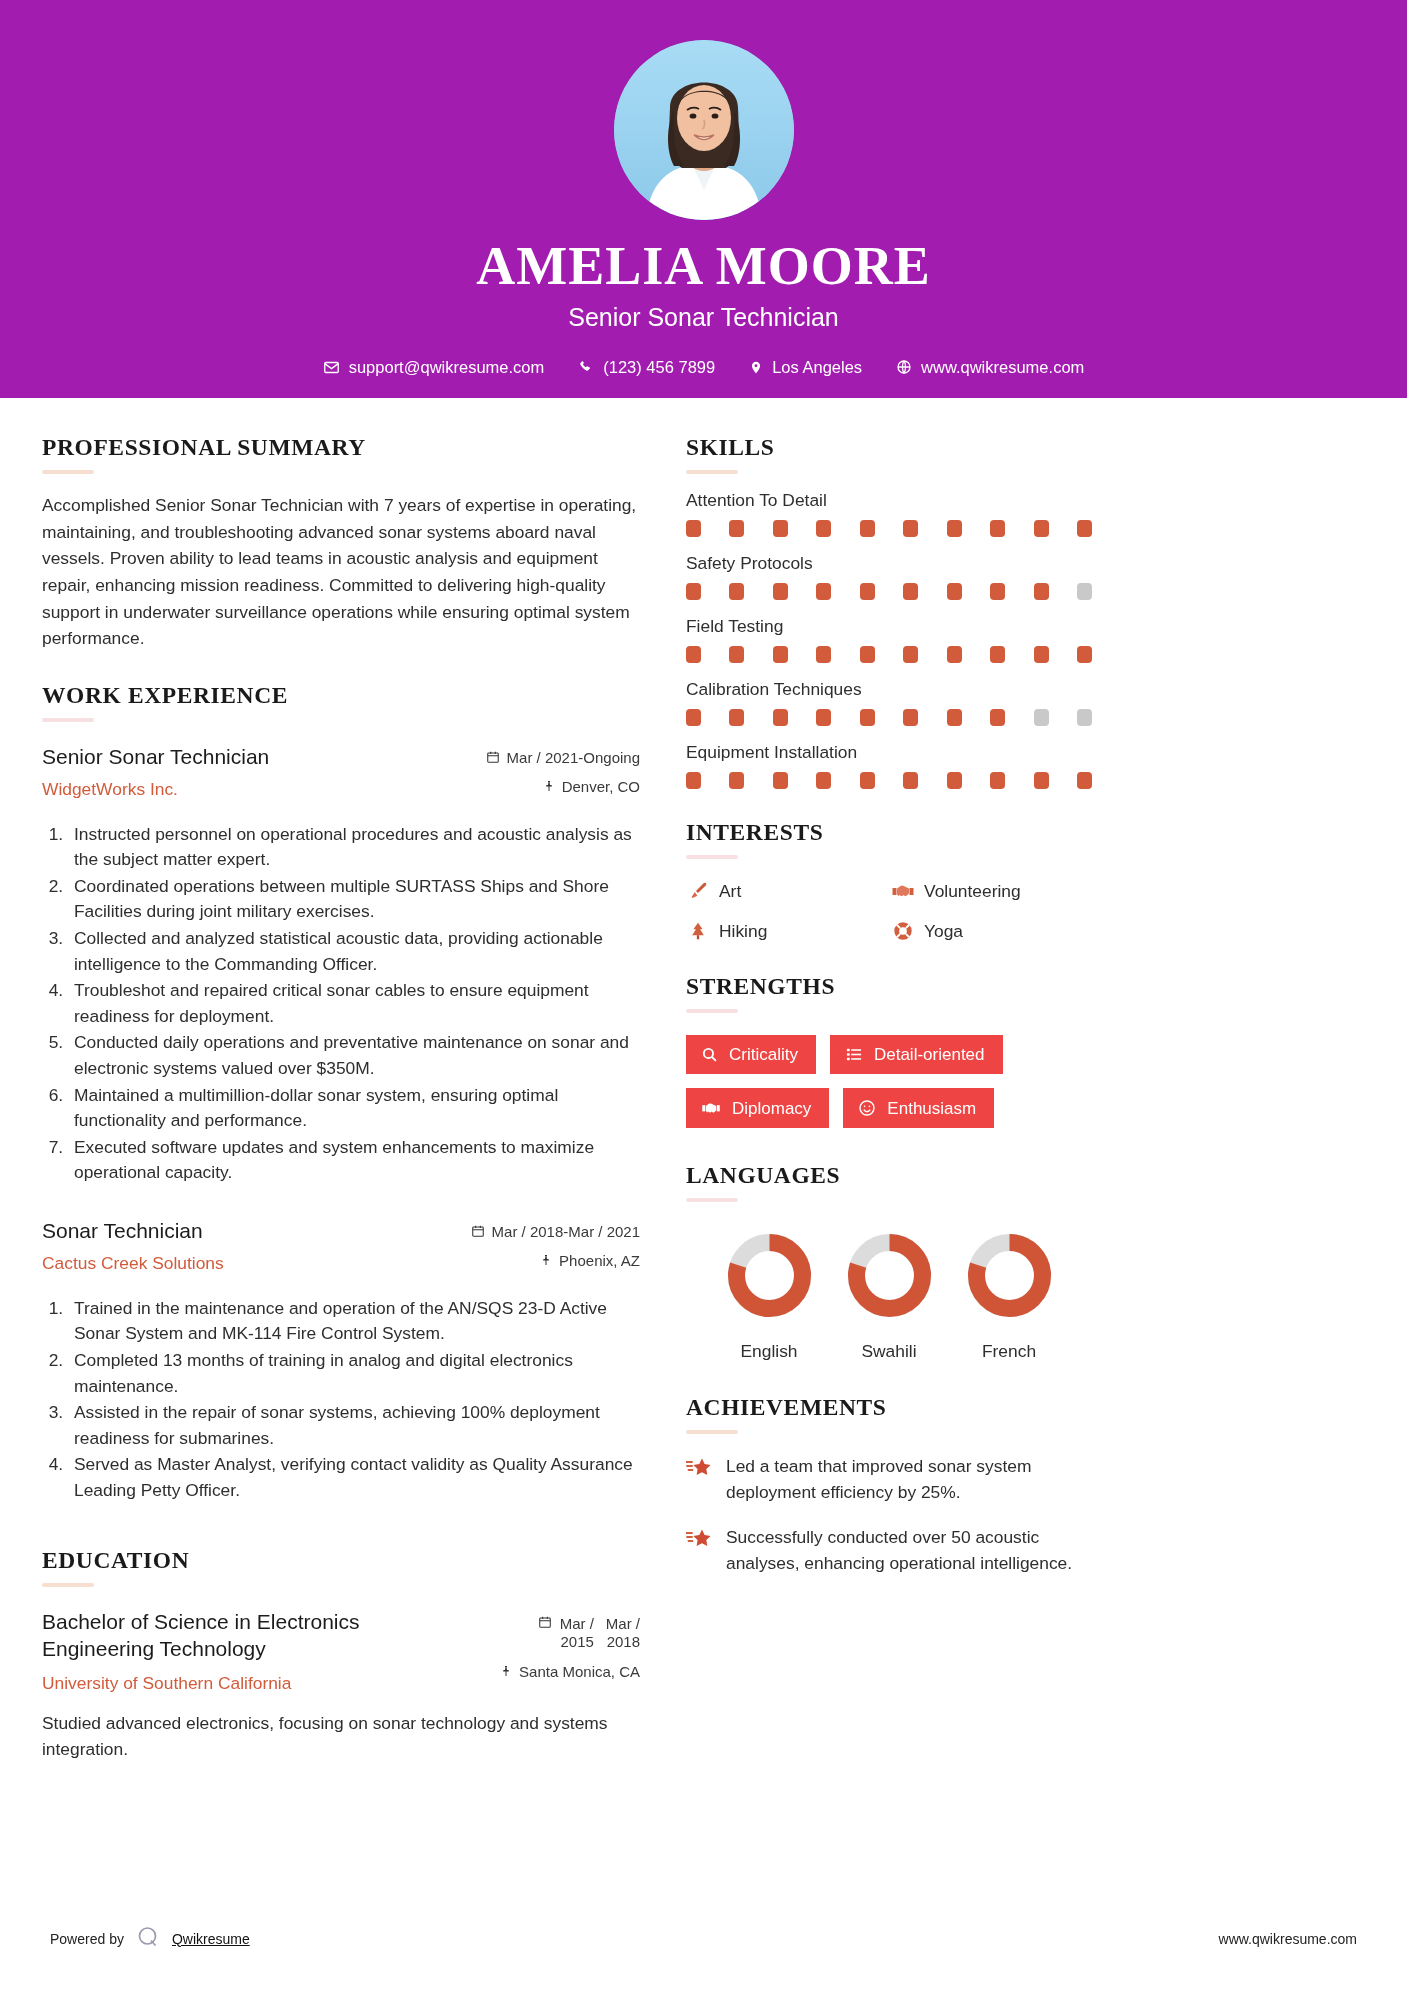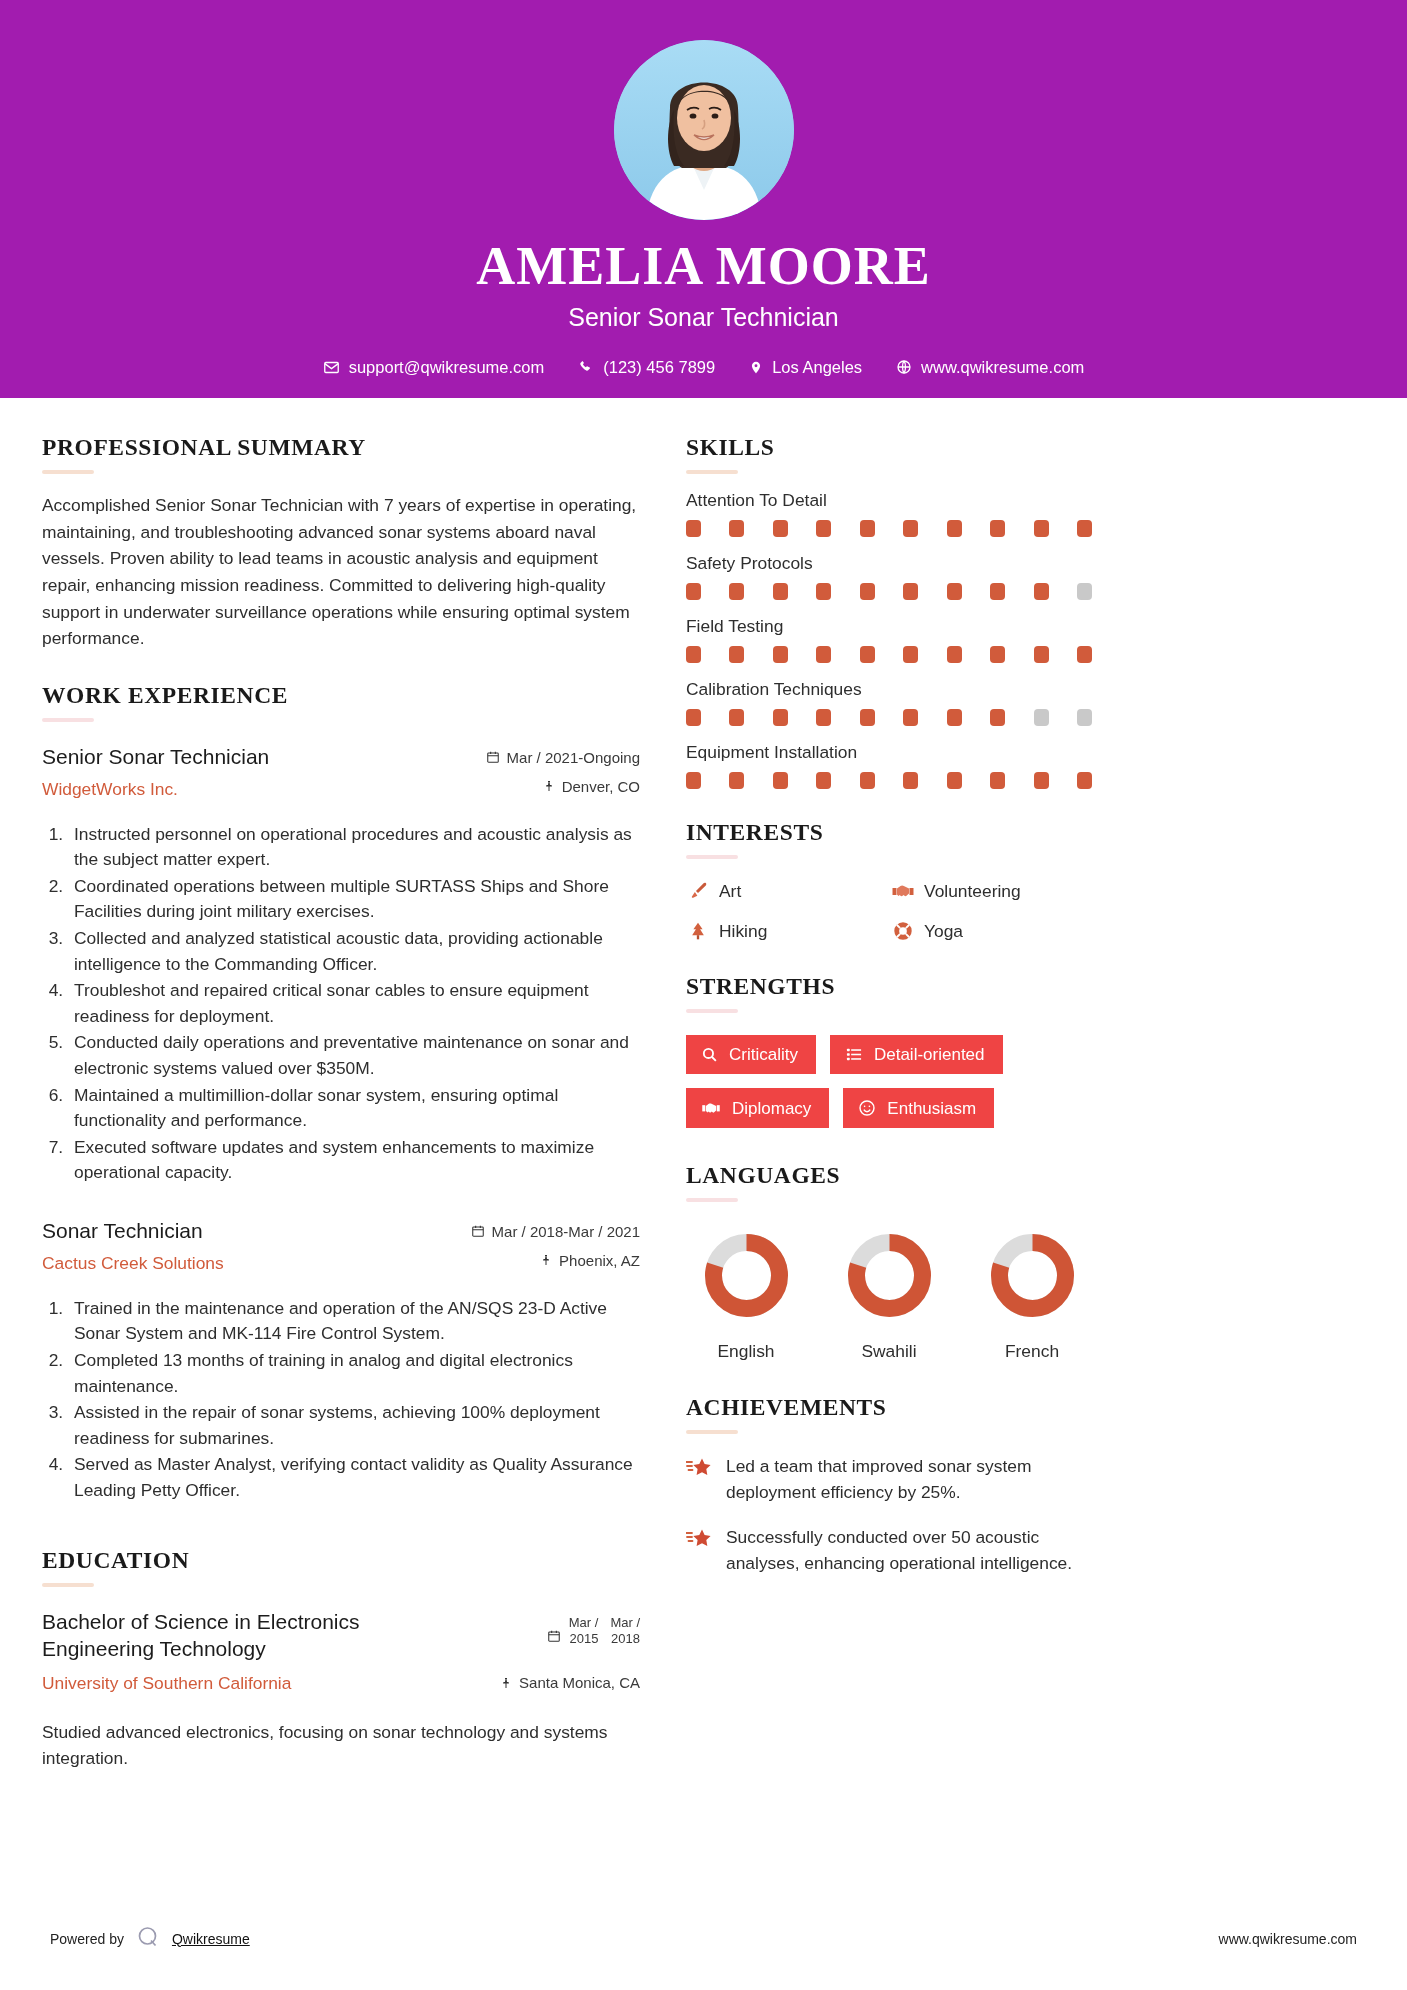--- a/index.html
+++ b/index.html
@@ -161,26 +161,26 @@
     max-width: 400px;
   }
   .edu-school {
     font-size: 17.4px;
     color: #D15B3B;
     margin-top: 10px;
   }
   .edu-meta { text-align:right; padding-top: 6px; }
   .edu-dates {
     display:flex;
-    align-items:flex-end;
+    align-items:flex-start;
     justify-content:flex-end;
     gap: 8px;
-    font-size: 13px;
+    font-size: 15px;
     color:#3a3a3a;
-    margin-bottom: 28px;
+    margin-bottom: 12px;
   }
   .edu-date-stack { display:flex; gap: 12px; }
   .edu-date-stack span { display:block; line-height:1.18; }
   .edu-desc {
     font-size: 17.4px;
     line-height: 1.5;
     color: #2e2e2e;
     margin-top: 16px;
   }
 
@@ -237,21 +237,21 @@
     display: flex;
     align-items: center;
     gap: 11px;
     line-height: 1;
   }
   .chip .ico { display:flex; align-items:center; }
 
   
   .lang-row {
     display: flex;
-    justify-content: space-between;
+    justify-content: center;
     margin-top: 26px;
     width: 406px;
   }
   .lang {
     display:flex;
     flex-direction: column;
     align-items:center;
     width: 120px;
   }
   .lang-label {

